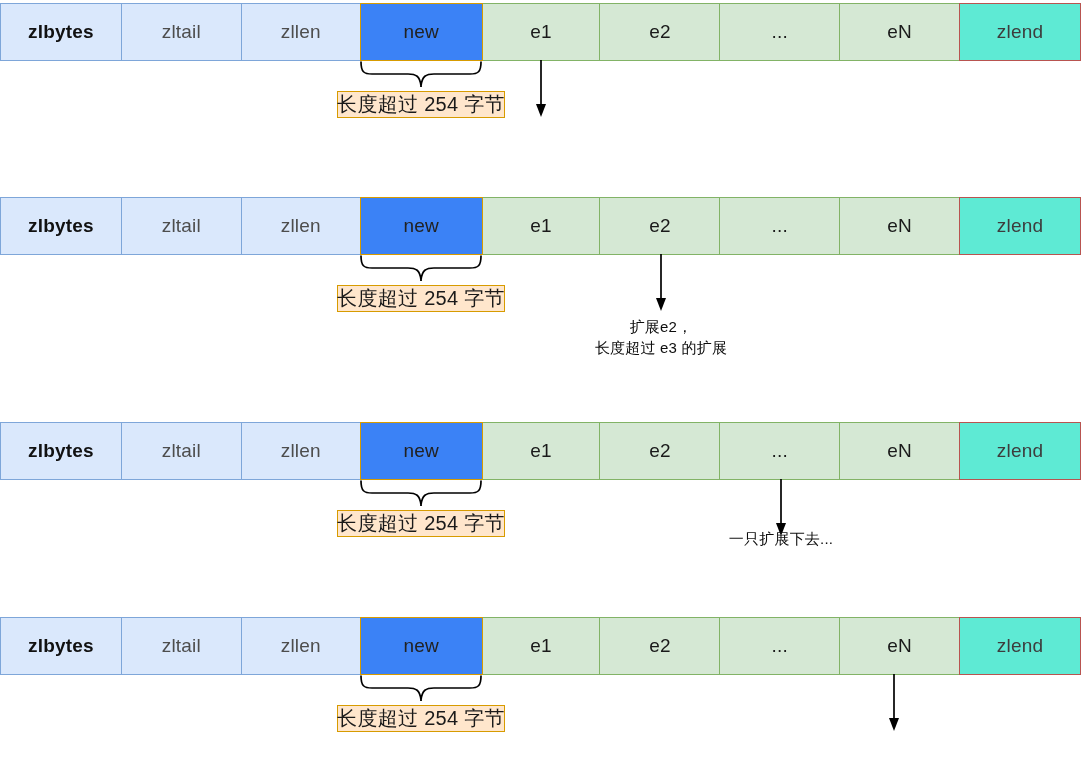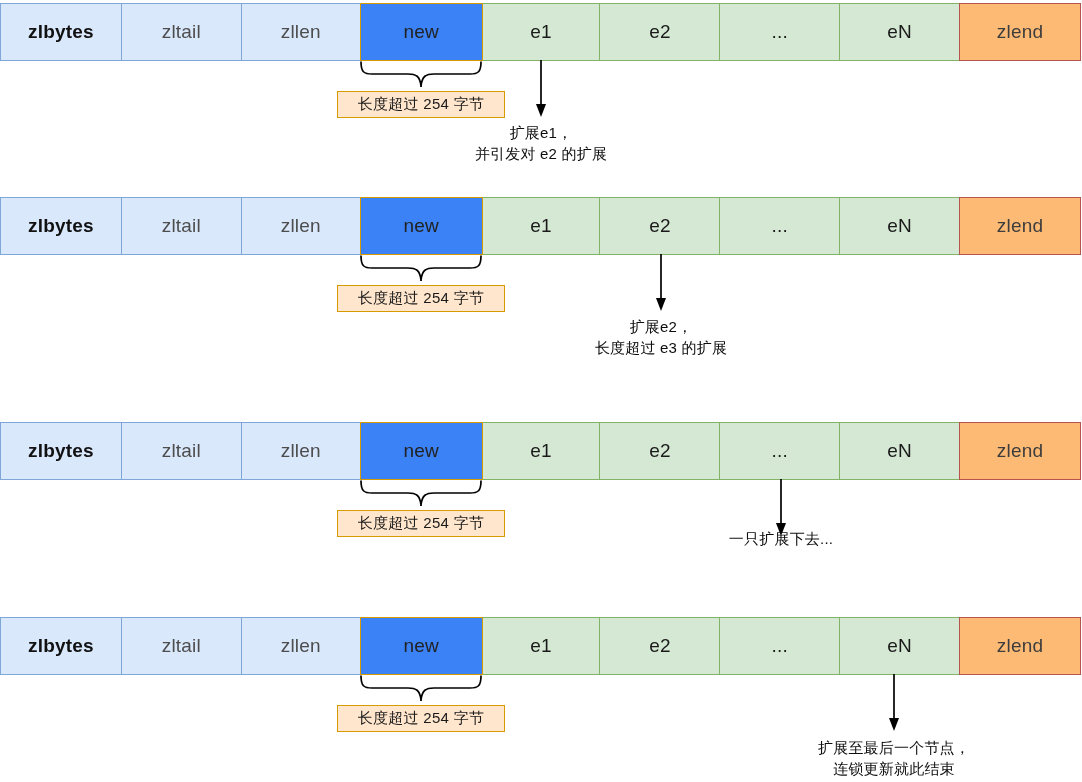--- a/index.html
+++ b/index.html
@@ -58,41 +58,41 @@
     position: relative;
     z-index: 3;
   }
   .cell.green {
     background: #d5e8d4;
     border: 1px solid #82b366;
     color: #1a1a1a;
     margin-right: -1px;
   }
   .cell.red {
-    background: #fdba74;
+    background: #5eead4;
     border: 1px solid #b85450;
     color: #3d3d3d;
   }
 
   
   .brace {
     position: absolute;
     width: 122px;
     height: 22px;
     pointer-events: none;
   }
   .brace svg { display: block; }
 
   .bracelabel {
     position: absolute;
     box-sizing: border-box;
     background: #ffe6cc;
     border: 1px solid #d79b00;
     color: #1a1a1a;
-    font-size: 15px;
+    font-size: 20px;
     height: 27px;
     padding: 0 9px;
     display: flex;
     align-items: center;
     justify-content: center;
     white-space: nowrap;
     letter-spacing: .3px;
   }
 
   
@@ -137,24 +137,20 @@
     </svg>
   </div>
   <div class="bracelabel" style="left:337px; top:91px; width:168px;">长度超过 254 字节</div>
 
   <div class="arrow" style="left:533px; top:60px;">
     <svg width="16" height="58" viewBox="0 0 16 58">
       <path d="M8,0 L8,46" stroke="#000000" stroke-width="1.7" fill="none"></path>
       <path d="M8,57 L3,44 L13,44 Z" fill="#000000"></path>
     </svg>
   </div>
-  <div class="caption" style="left:541px; top:122px; transform:translateX(-50%);">
-    <div>扩展e1，</div>
-    <div>并引发对 e2 的扩展</div>
-  </div>
 
   <div class="ziprow" style="top:197px;">
     <div class="cell blue first" style="width:122px;">zlbytes</div>
     <div class="cell blue" style="width:121px;">zltail</div>
     <div class="cell blue" style="width:120px;">zllen</div>
     <div class="cell orange" style="width:123px;">new</div>
     <div class="cell green" style="width:119px;">e1</div>
     <div class="cell green" style="width:121px;">e2</div>
     <div class="cell green" style="width:121px;">...</div>
     <div class="cell green" style="width:121px;">eN</div>
@@ -229,18 +225,14 @@
     </svg>
   </div>
   <div class="bracelabel" style="left:337px; top:705px; width:168px;">长度超过 254 字节</div>
 
   <div class="arrow" style="left:886px; top:674px;">
     <svg width="16" height="58" viewBox="0 0 16 58">
       <path d="M8,0 L8,46" stroke="#000000" stroke-width="1.7" fill="none"></path>
       <path d="M8,57 L3,44 L13,44 Z" fill="#000000"></path>
     </svg>
   </div>
-  <div class="caption" style="left:894px; top:737px; transform:translateX(-50%);">
-    <div>扩展至最后一个节点，</div>
-    <div>连锁更新就此结束</div>
-  </div>
 
 </div>
 
 </body></html>

